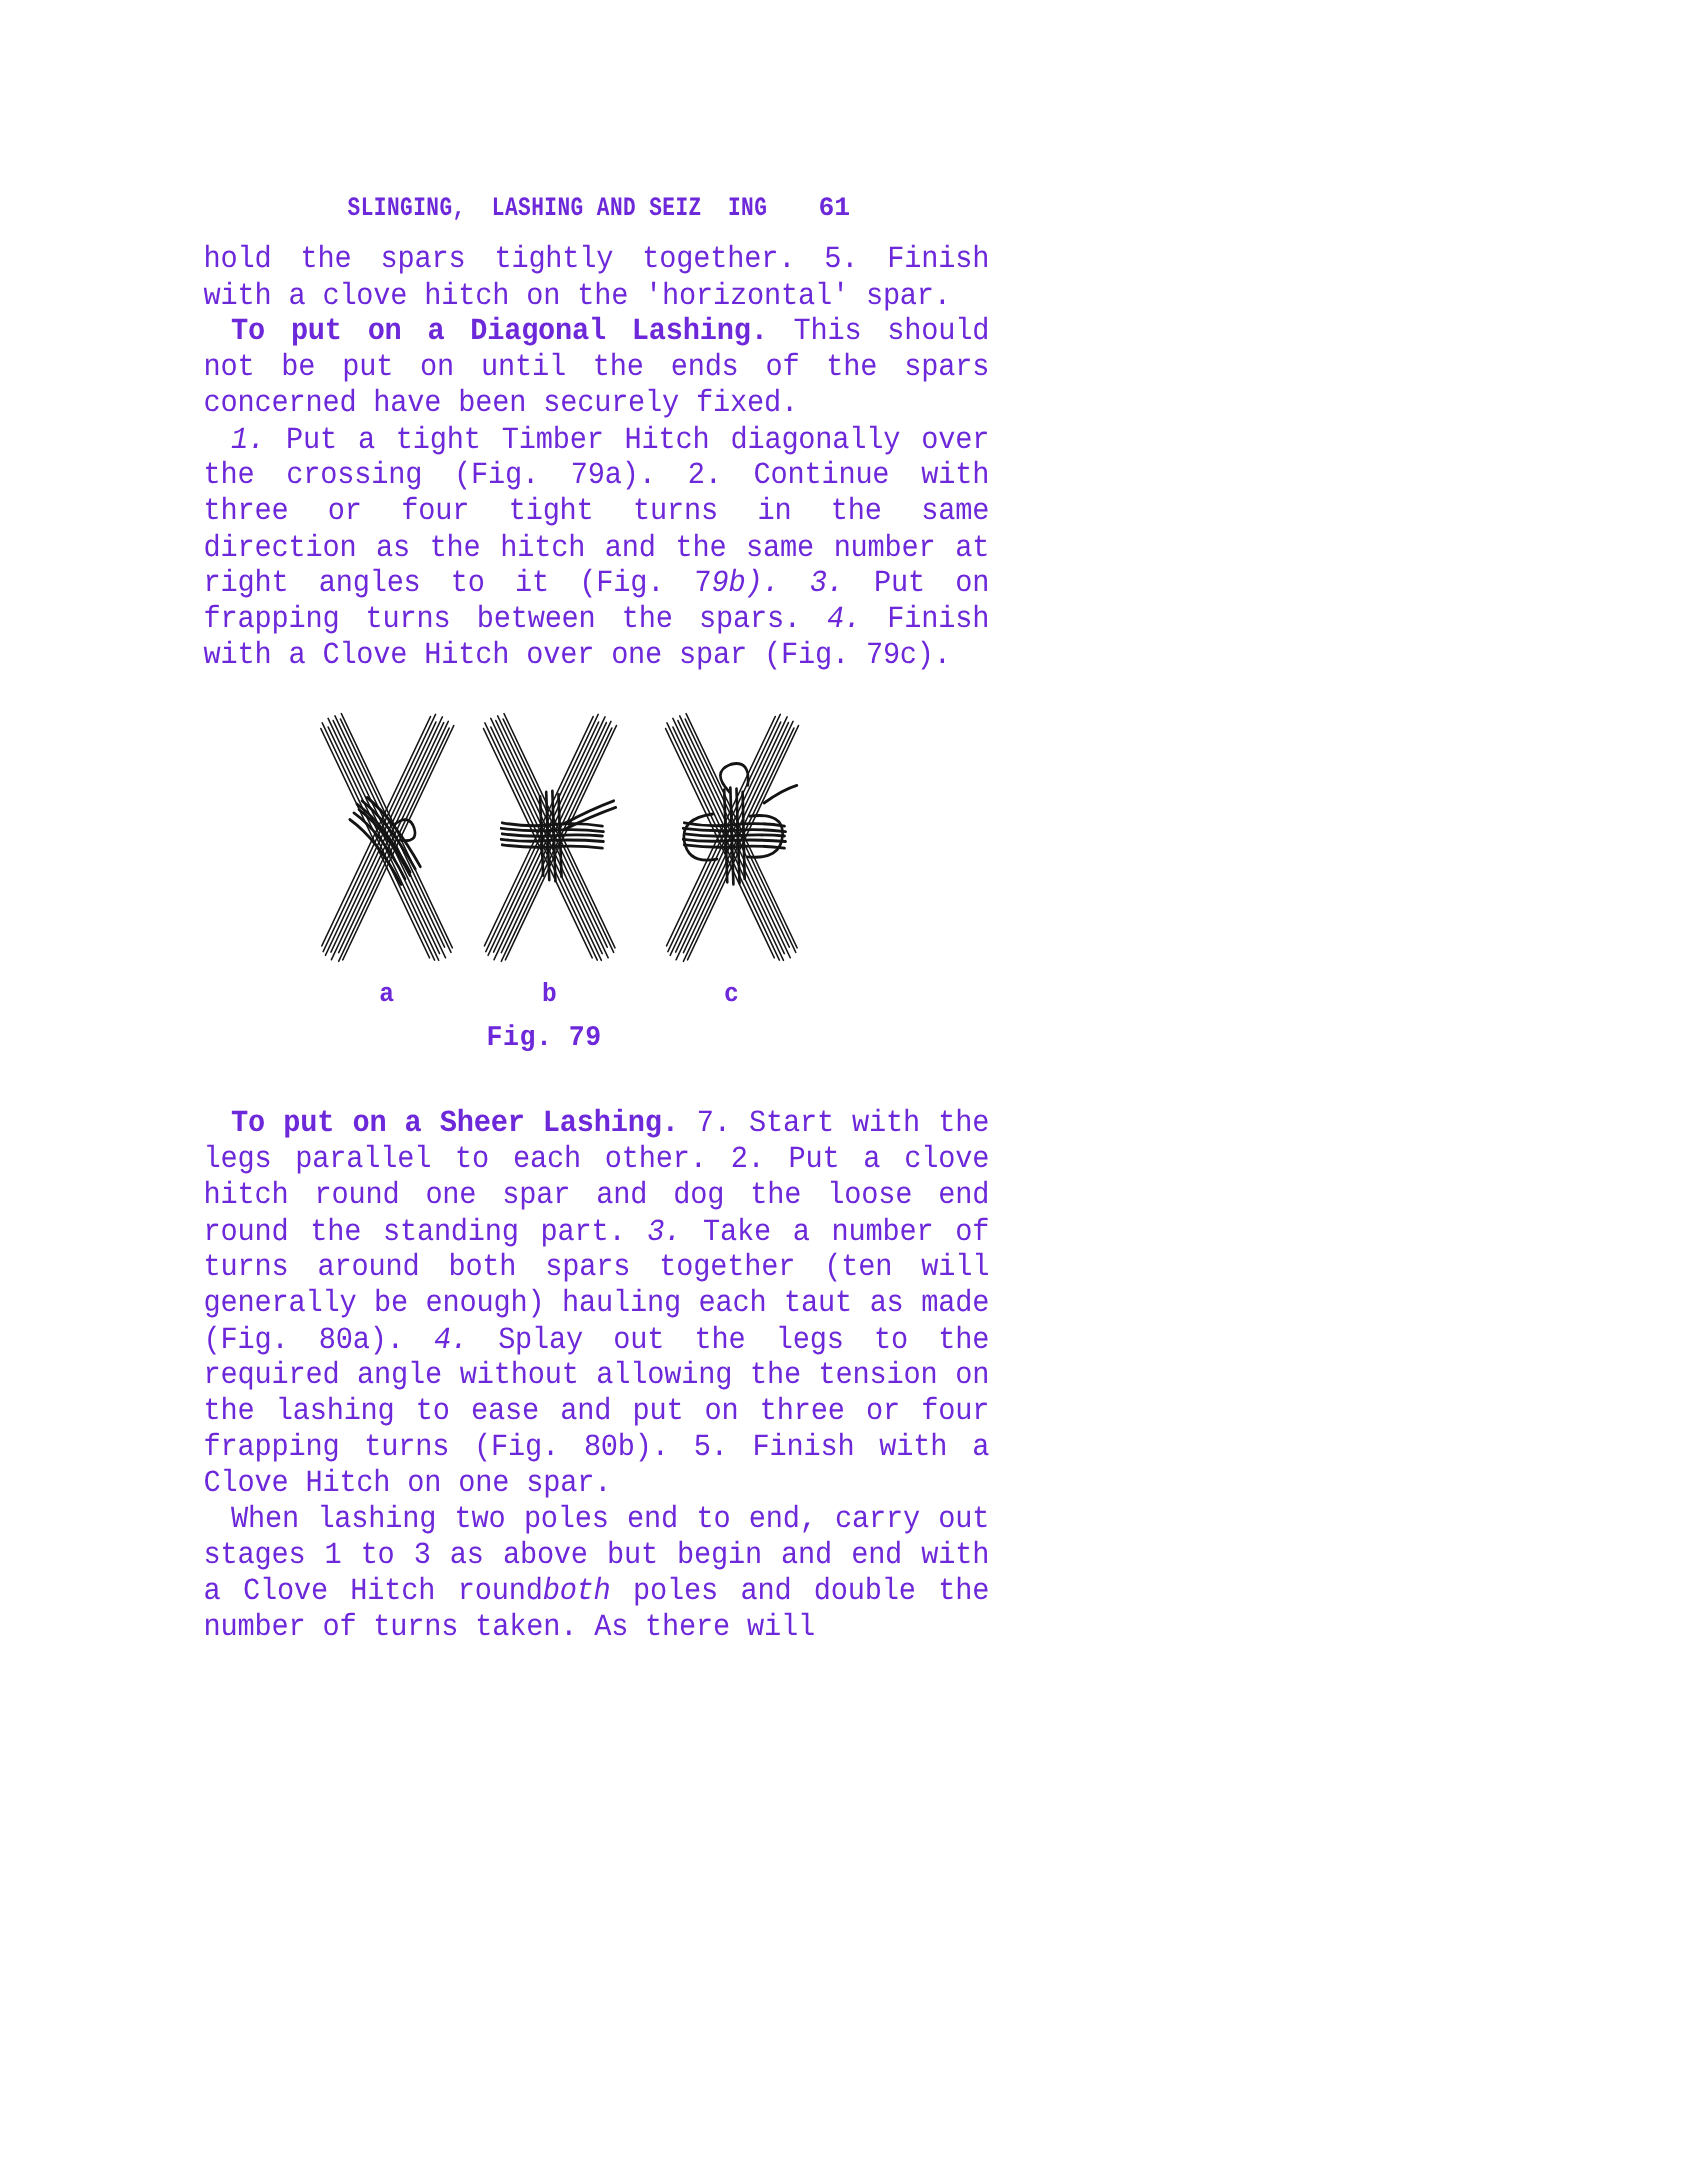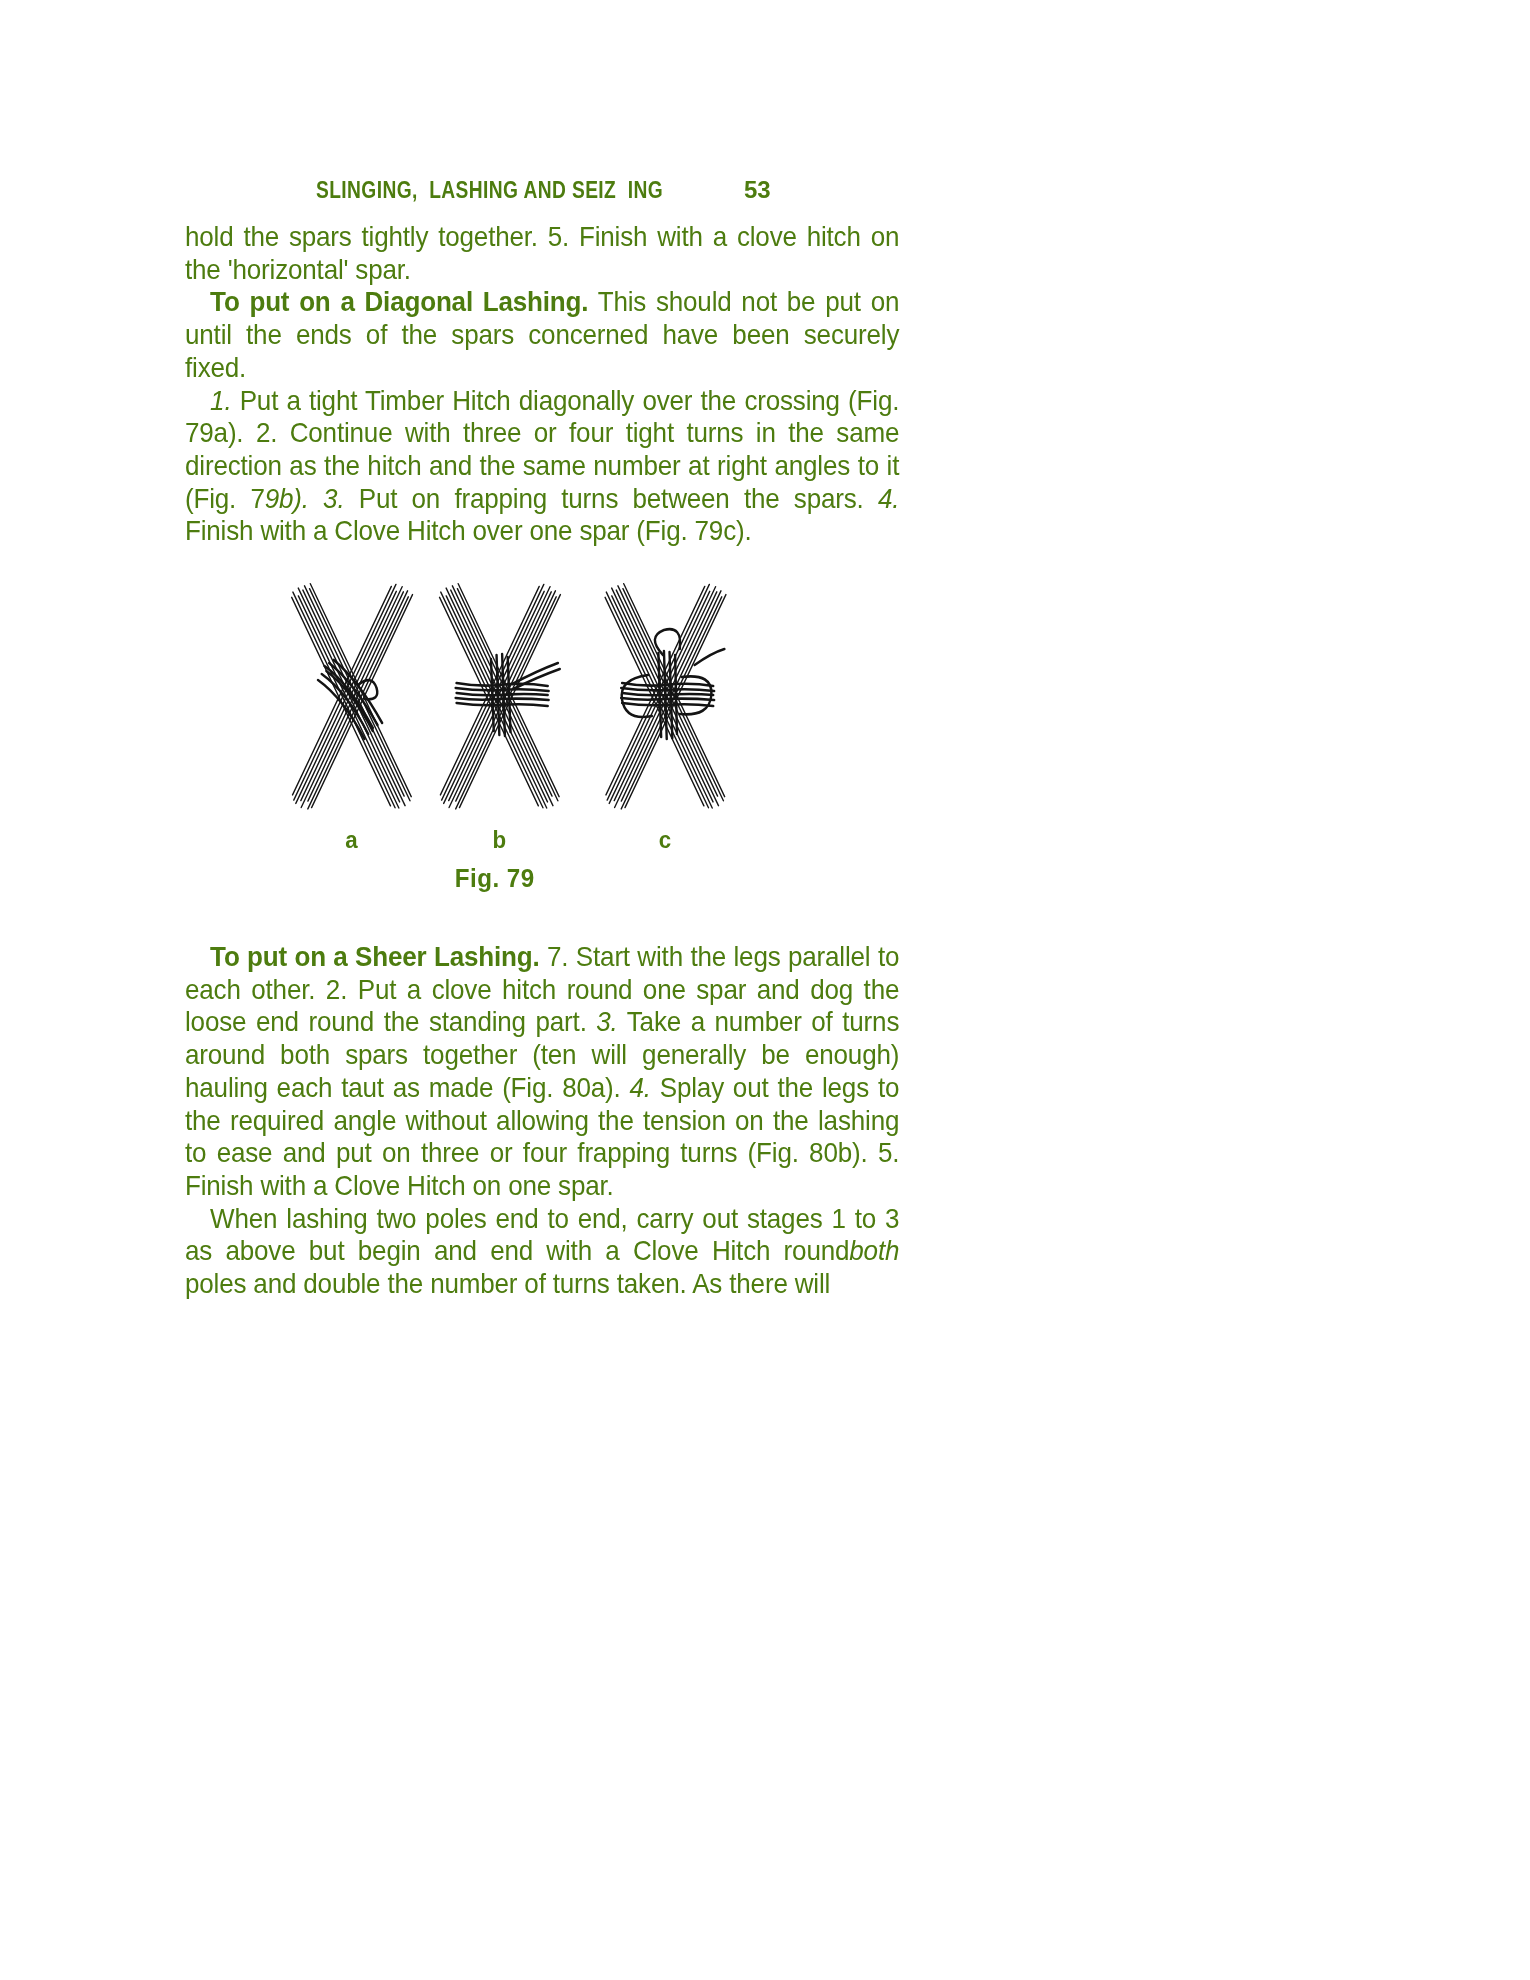--- a/index.html
+++ b/index.html
@@ -1,22 +1,22 @@
 <!DOCTYPE html>
 <html><head>
 <meta charset="utf-8">
 <style>
   html, body { margin: 0; padding: 0; background: #ffffff; }
   .page {
     position: relative;
     width: 1530px;
     height: 1980px;
     background: #ffffff;
-    color: #4d7c0f;
-    font-family: Liberation Sans, sans-serif;
+    color: #6d28d9;
+    font-family: Liberation Mono, monospace;
     overflow: hidden;
   }
   .running-head {
     position: absolute;
     left: 316px;
     top: 176px;
     font-size: 24px;
     font-weight: bold;
     letter-spacing: 0.5px;
     white-space: pre;
@@ -79,21 +79,21 @@
     letter-spacing: 0.5px;
   }
   .defs-svg { position: absolute; width: 0; height: 0; }
 </style>
 </head>
 <body>
 
 <div class="page">
 
   <div class="running-head">SLINGING,  LASHING AND SEIZ  ING</div>
-  <div class="page-number">53</div>
+  <div class="page-number">61</div>
 
   <div class="column">
 
     <p class="para"><span>hold the spars tightly together. 5. Finish with a clove hitch on the 'horizontal' spar.</span></p>
 
     <p class="para indent"><span class="lead">To put on a Diagonal Lashing.</span><span> This should not be put on until the ends of the spars concerned have been securely fixed.</span></p>
 
     <p class="para indent"><span class="it">1.</span><span> Put a tight Timber Hitch diagonally over the crossing (Fig. 79a). 2. Continue with three or four tight turns in the same direction as the hitch and the same number at right angles to it (Fig. 7</span><span class="it">9b). 3.</span><span> Put on frapping turns between the spars. </span><span class="it">4.</span><span> Finish with a Clove Hitch over one spar (Fig. 79c).</span></p>
 
     <div class="figure-block">

